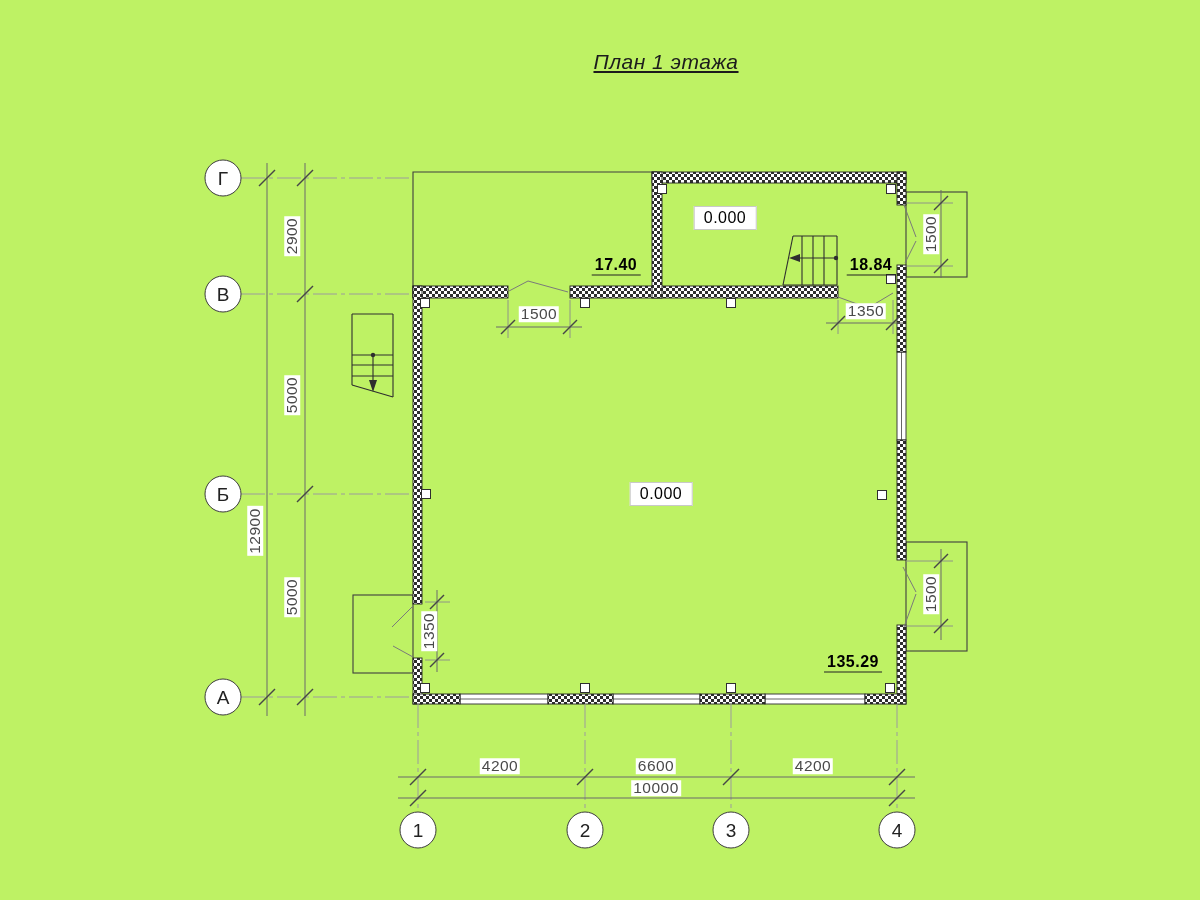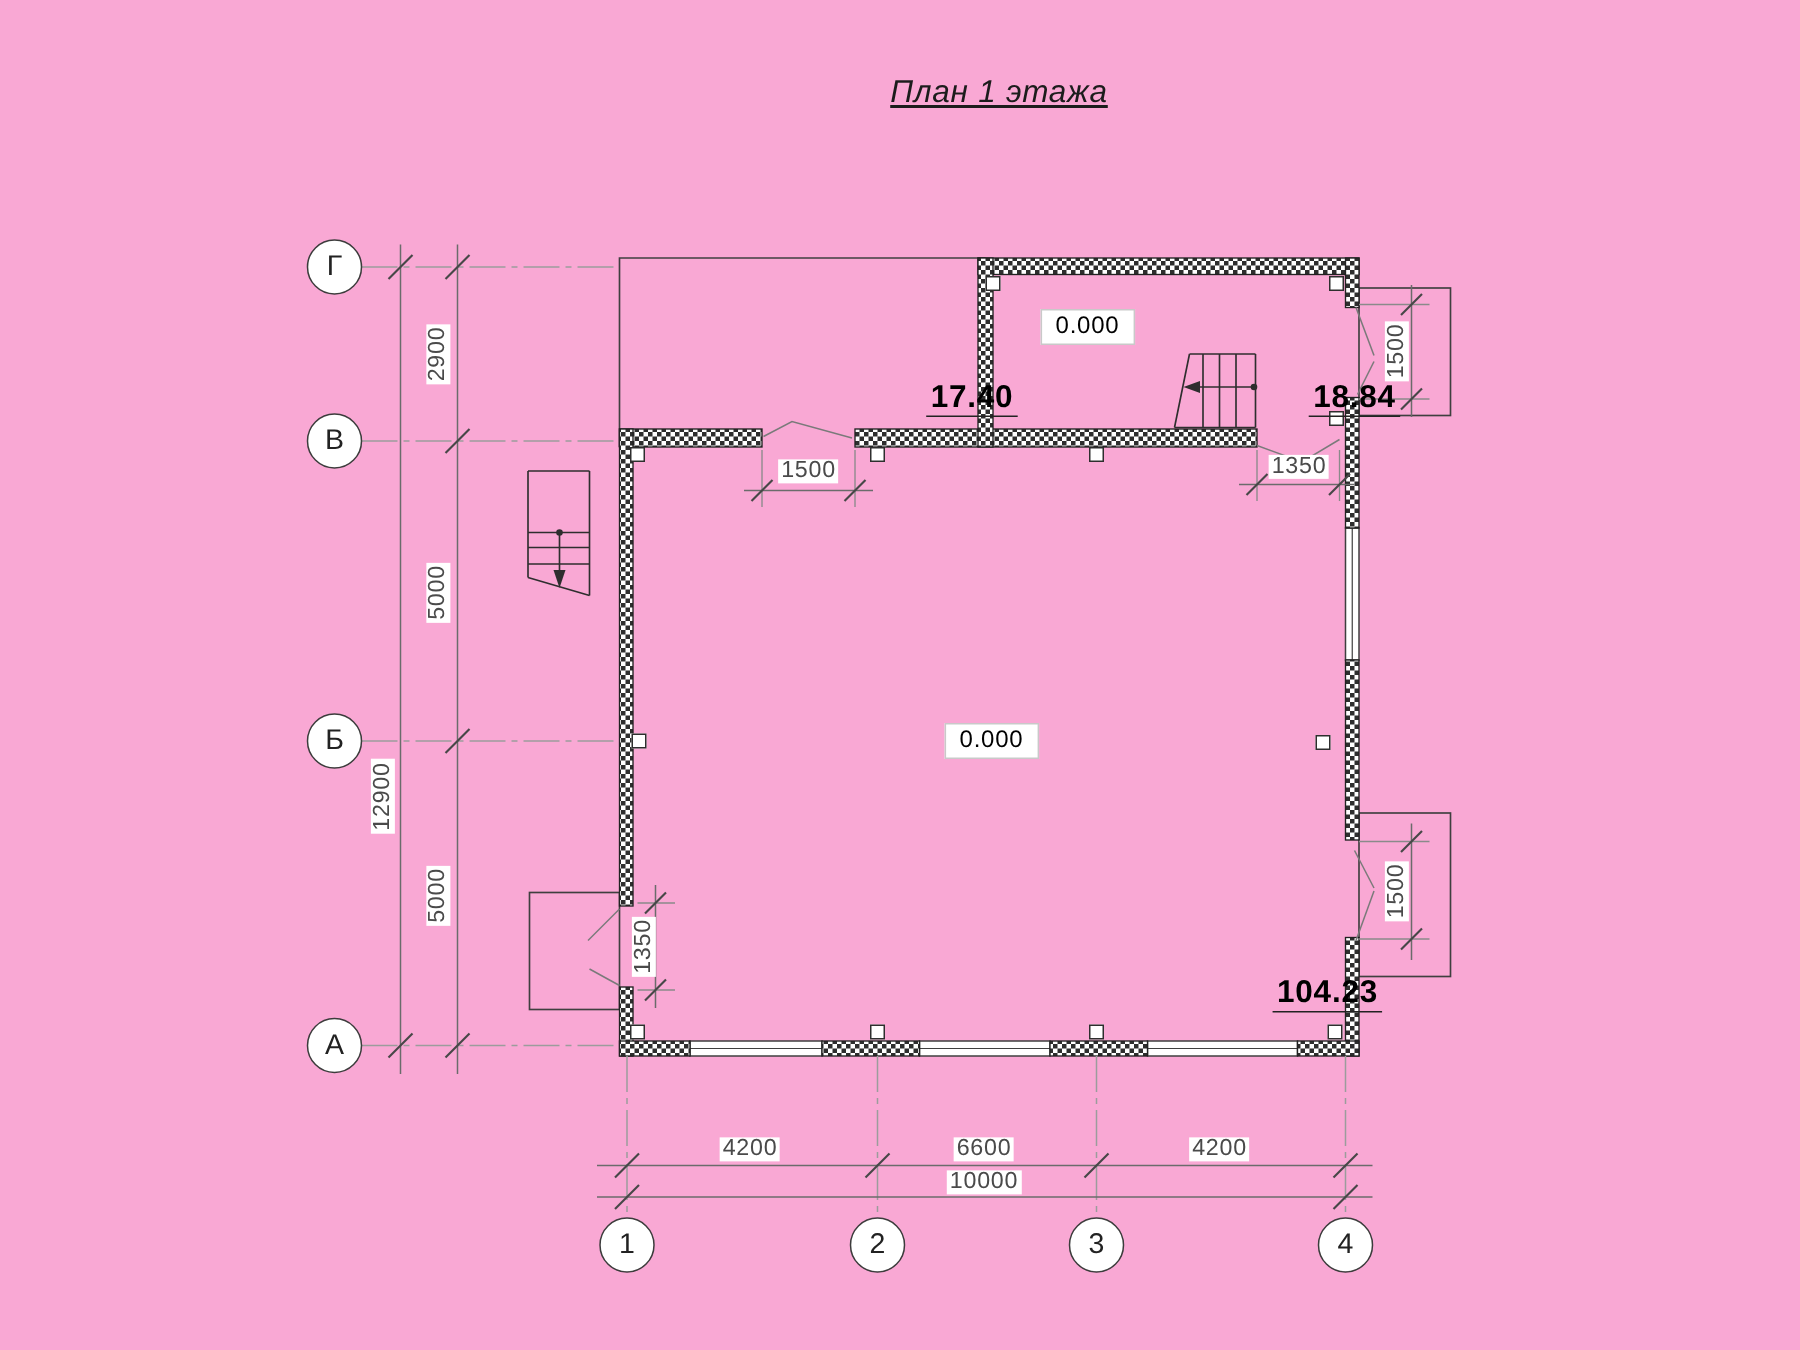--- a/index.html
+++ b/index.html
@@ -1,35 +1,35 @@
 <!DOCTYPE html>
 <html><head>
 <meta charset="utf-8">
 <style>
   html,body{margin:0;padding:0;background:#fff;}
-  .canvas{position:relative;width:1200px;height:900px;background:#f9a8d4;
+  .canvas{position:relative;width:1200px;height:900px;background:#bef264;
           font-family:"Liberation Sans",sans-serif;overflow:hidden;}
   .canvas svg{position:absolute;left:0;top:0;}
   .ax{stroke:#9c9c9c;stroke-width:1;stroke-dasharray:24 4 4 4;}
   .dim{stroke:#6b6b6b;stroke-width:1;}
   .ext{stroke:#8a8a8a;stroke-width:0.9;}
   .tick{stroke:#474747;stroke-width:1.4;}
   .thin{stroke:#3f3f3f;stroke-width:1.1;fill:none;}
   .wall{fill:url(#hatch);stroke:#222;stroke-width:0.9;}
   .win{stroke:#3f3f3f;stroke-width:1;fill:#fff;}
   .winmid{stroke:#3f3f3f;stroke-width:0.8;}
   .swing{stroke:#7a7a7a;stroke-width:1;fill:none;}
   .stair{stroke:#2e2e2e;stroke-width:1.1;fill:none;}
   .stairfill{fill:#2e2e2e;stroke:none;}
   .lbl{position:absolute;transform:translate(-50%,-50%);white-space:nowrap;
        color:#4a4a4a;font-size:15.5px;letter-spacing:.5px;line-height:1;
        background:#fff;padding:0 2px;}
   .lbl.vert{transform:translate(-50%,-50%) rotate(-90deg);}
-  .lbl.level{color:#000;font-weight:700;font-size:21px;background:transparent;
-             border-bottom:1.6px solid #222;padding:0 3px 2px;margin-left:32px;}
+  .lbl.level{color:#000;font-weight:700;font-size:16px;background:transparent;
+             border-bottom:1.6px solid #222;padding:0 3px 2px;}
   .lbl.boxed{color:#000;font-size:16px;font-weight:400;border:1px solid #c9c9c9;
              background:#fff;padding:3px 9px;}
   .title{position:absolute;transform:translate(-50%,-50%);font-style:italic;
          font-size:21px;color:#1c1c1c;text-decoration:underline;letter-spacing:.5px;}
   .axis-circle{position:absolute;transform:translate(-50%,-50%);width:37px;height:37px;
          border:1.3px solid #3c3c3c;border-radius:50%;background:#fff;
          display:flex;align-items:center;justify-content:center;
          font-size:19px;color:#222;box-sizing:border-box;}
   .sq{position:absolute;width:10px;height:10px;border:1.2px solid #2e2e2e;
       background:#fff;box-sizing:border-box;}
@@ -226,15 +226,15 @@
 <div class="lbl" style="left:539px;top:314px">1500</div>
 <div class="lbl" style="left:866px;top:311px">1350</div>
 <div class="lbl vert" style="left:429px;top:631px">1350</div>
 <div class="lbl vert" style="left:931px;top:234px">1500</div>
 <div class="lbl vert" style="left:931px;top:594px">1500</div>
 
 <div class="lbl level" style="left:616px;top:266px">17.40</div>
 <div class="lbl level" style="left:871px;top:266px">18.84</div>
 <div class="lbl boxed" style="left:725px;top:218px">0.000</div>
 <div class="lbl boxed" style="left:661px;top:494px">0.000</div>
-<div class="lbl level" style="left:853px;top:663px">104.23</div>
+<div class="lbl level" style="left:853px;top:663px">135.29</div>
 
 </div>
 
 </body></html>

